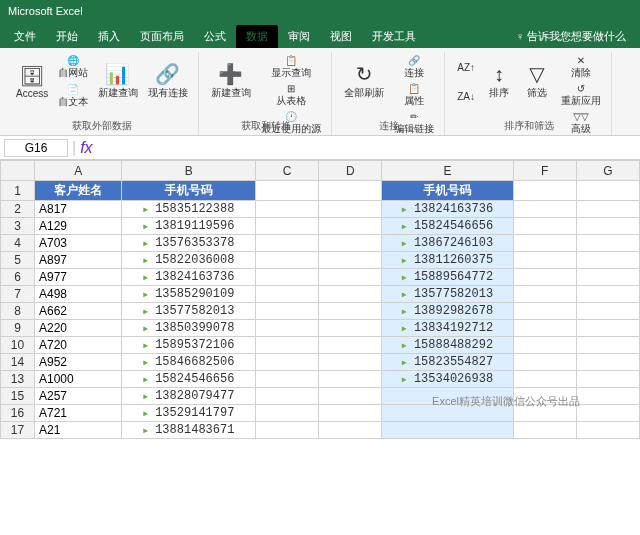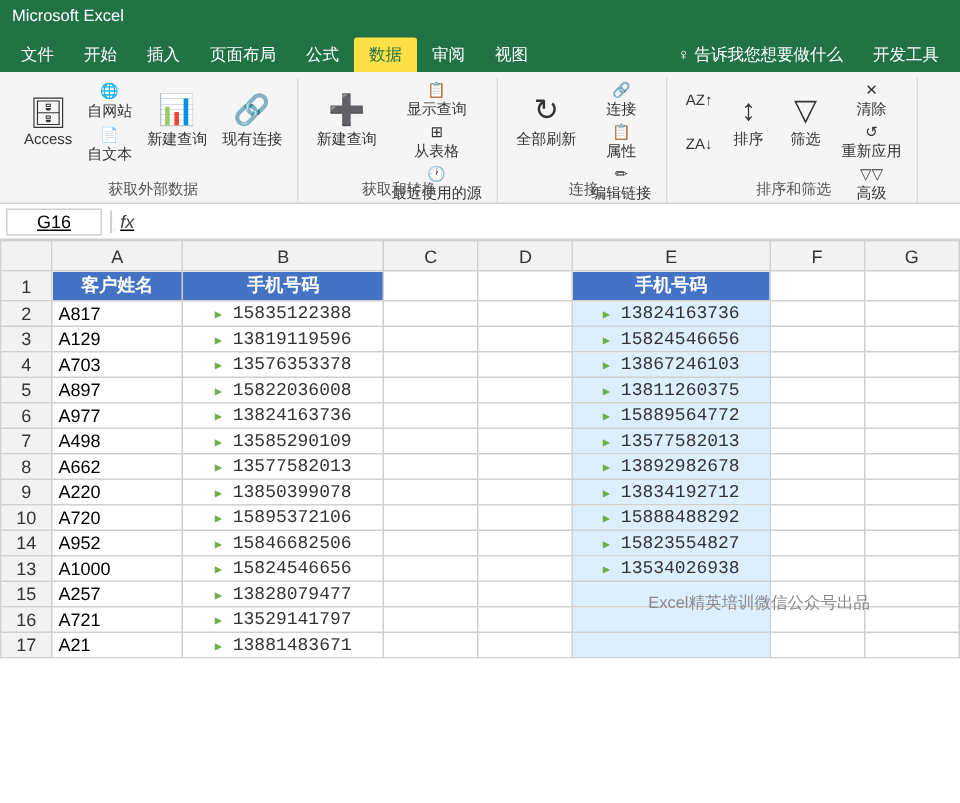--- a/index.html
+++ b/index.html
@@ -32,21 +32,21 @@
       height: 26px;
     }
     .ribbon-tab {
       color: #fff;
       font-size: 11px;
       padding: 4px 10px;
       cursor: pointer;
       border-radius: 2px 2px 0 0;
     }
     .ribbon-tab.active {
-      background: #fde047;
+      background: #000000;
       color: #217346;
     }
 
     
     .ribbon-content {
       background: #f5f5f5;
       border-bottom: 1px solid #d0d0d0;
       height: 88px;
       display: flex;
       align-items: stretch;
@@ -112,39 +112,38 @@
 
     
     .formula-bar {
       display: flex;
       align-items: center;
       height: 24px;
       border-bottom: 1px solid #d0d0d0;
       background: #fff;
       padding: 0 4px;
       gap: 4px;
-      text-decoration: underline;
     }
 
     .name-box {
       width: 64px;
       border: 1px solid #d0d0d0;
       padding: 1px 4px;
       font-size: 12px;
       text-align: center;
     }
 
     .formula-divider {
       color: #ccc;
       font-size: 16px;
     }
 
     .fx-label {
-      color: #404040;
-      font-size: 12px;
+      color: #6d28d9;
+      font-size: 16px;
       font-style: italic;
     }
 
     .formula-input {
       flex: 1;
       border: none;
       outline: none;
       font-size: 12px;
     }
 
@@ -224,22 +223,22 @@
 
 <div class="ribbon-tabs">
   <div class="ribbon-tab">文件</div>
   <div class="ribbon-tab">开始</div>
   <div class="ribbon-tab">插入</div>
   <div class="ribbon-tab">页面布局</div>
   <div class="ribbon-tab">公式</div>
   <div class="ribbon-tab active">数据</div>
   <div class="ribbon-tab">审阅</div>
   <div class="ribbon-tab">视图</div>
+  <div class="ribbon-tab">开发工具</div>
   <div class="ribbon-tab" style="margin-left:auto; color:#fff;">♀ 告诉我您想要做什么</div>
-  <div class="ribbon-tab">开发工具</div>
 </div>
 
 <div class="ribbon-content">
 
   <div class="ribbon-large-group">
     <div class="ribbon-top-row">
       <div class="ribbon-btn">
         <div class="ribbon-btn-icon">🗄</div>
         <div>Access</div>
       </div>

